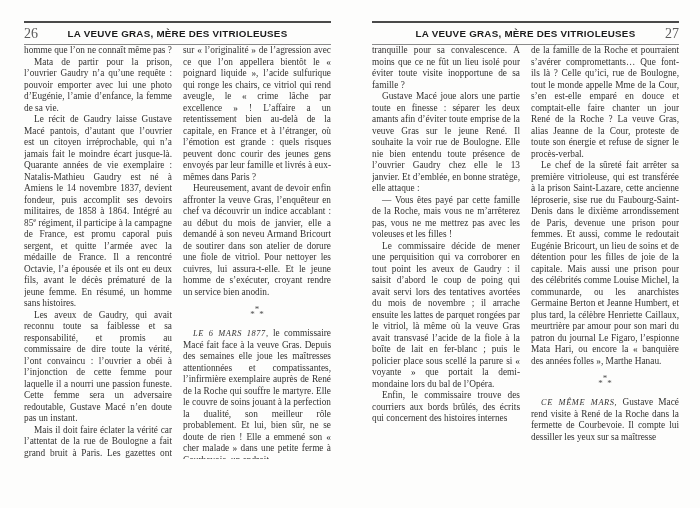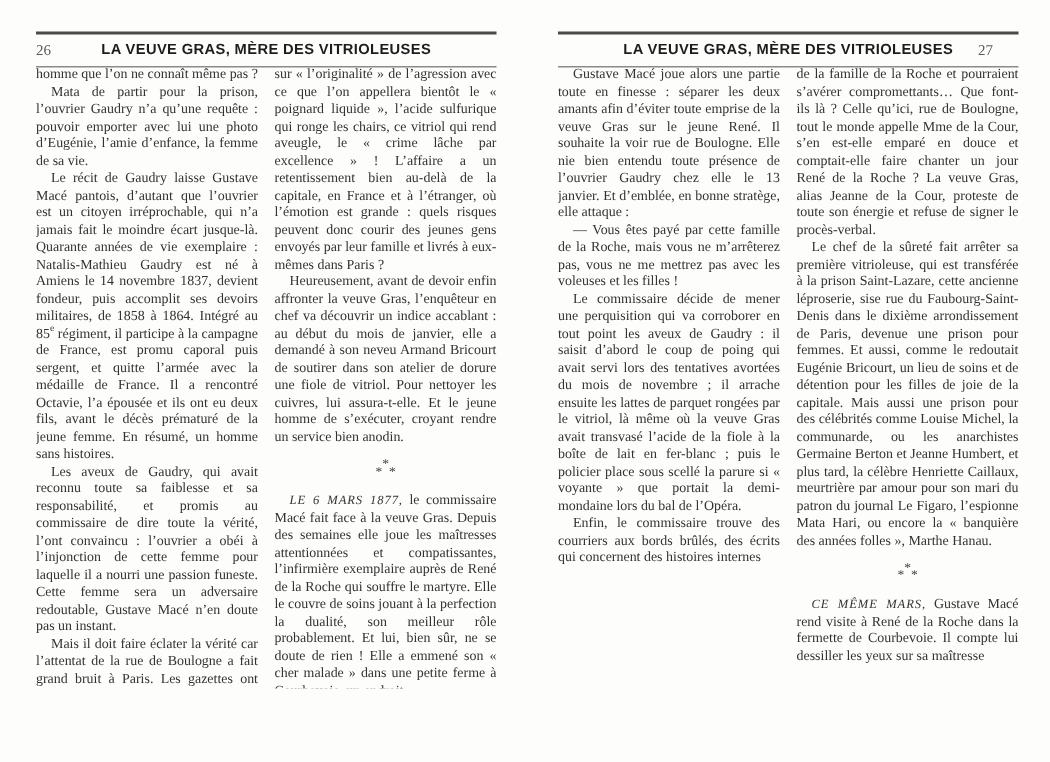--- a/index.html
+++ b/index.html
@@ -41,25 +41,25 @@
     letter-spacing: 0.25px;
     color: #1c1c1c;
     white-space: nowrap;
     text-align: right;
   }
   .folio {
     position: absolute;
     top: 50%;
     transform: translateY(-50%);
     font-family: "Liberation Serif", serif;
-    font-size: 10px;
+    font-size: 14px;
     color: #5a5a5a;
   }
   .page-left  .folio { left: 0; }
-  .page-right .folio { right: 17px; }
+  .page-right .folio { right: 0; }
 
   .columns {
     display: flex;
     gap: 11px;
     height: 414px;
     overflow: hidden;
   }
   .column {
     width: 148px;
     overflow: hidden;
@@ -136,20 +136,21 @@
     <header>
       <div class="rule thick"></div>
       <div class="header-row">
         <span class="running-title">LA VEUVE GRAS, MÈRE DES VITRIOLEUSES</span>
         <span class="folio">27</span>
       </div>
       <div class="rule thin"></div>
     </header>
     <div class="columns">
       <div class="column">
+          <p class="para"><span>tranquille pour sa convalescence. À moins que ce ne fût un lieu isolé pour éviter toute visite inopportune de sa famille ?</span></p>
           <p class="para indent"><span>Gustave Macé joue alors une partie toute en finesse : séparer les deux amants afin d’éviter toute emprise de la veuve Gras sur le jeune René. Il souhaite la voir rue de Boulogne. Elle nie bien entendu toute présence de l’ouvrier Gaudry chez elle le 13 janvier. Et d’emblée, en bonne stratège, elle attaque :</span></p>
           <p class="para indent"><span>— Vous êtes payé par cette famille de la Roche, mais vous ne m’arrêterez pas, vous ne me mettrez pas avec les voleuses et les filles !</span></p>
           <p class="para indent"><span>Le commissaire décide de mener une perquisition qui va corroborer en tout point les aveux de Gaudry : il saisit d’abord le coup de poing qui avait servi lors des tentatives avortées du mois de novembre ; il arrache ensuite les lattes de parquet rongées par le vitriol, là même où la veuve Gras avait transvasé l’acide de la fiole à la boîte de lait en fer-blanc ; puis le policier place sous scellé la parure si « voyante » que portait la demi-mondaine lors du bal de l’Opéra.</span></p>
           <p class="para indent"><span>Enfin, le commissaire trouve des courriers aux bords brûlés, des écrits qui concernent des histoires internes</span></p>
         </div>
       <div class="column">
           <p class="para"><span>de la famille de la Roche et pourraient s’avérer compromettants… Que font-ils là ? Celle qu’ici, rue de Boulogne, tout le monde appelle Mme de la Cour, s’en est-elle emparé en douce et comptait-elle faire chanter un jour René de la Roche ? La veuve Gras, alias Jeanne de la Cour, proteste de toute son énergie et refuse de signer le procès-verbal.</span></p>
           <p class="para indent"><span>Le chef de la sûreté fait arrêter sa première vitrioleuse, qui est transférée à la prison Saint-Lazare, cette ancienne léproserie, sise rue du Faubourg-Saint-Denis dans le dixième arrondissement de Paris, devenue une prison pour femmes. Et aussi, comme le redoutait Eugénie Bricourt, un lieu de soins et de détention pour les filles de joie de la capitale. Mais aussi une prison pour des célébrités comme Louise Michel, la communarde, ou les anarchistes Germaine Berton et Jeanne Humbert, et plus tard, la célèbre Henriette Caillaux, meurtrière par amour pour son mari du patron du journal </span><span class="italic">Le Figaro</span><span>, l’espionne Mata Hari, ou encore la « banquière des années folles », Marthe Hanau.</span></p>
           <div class="dinkus">
             <span>*</span>

